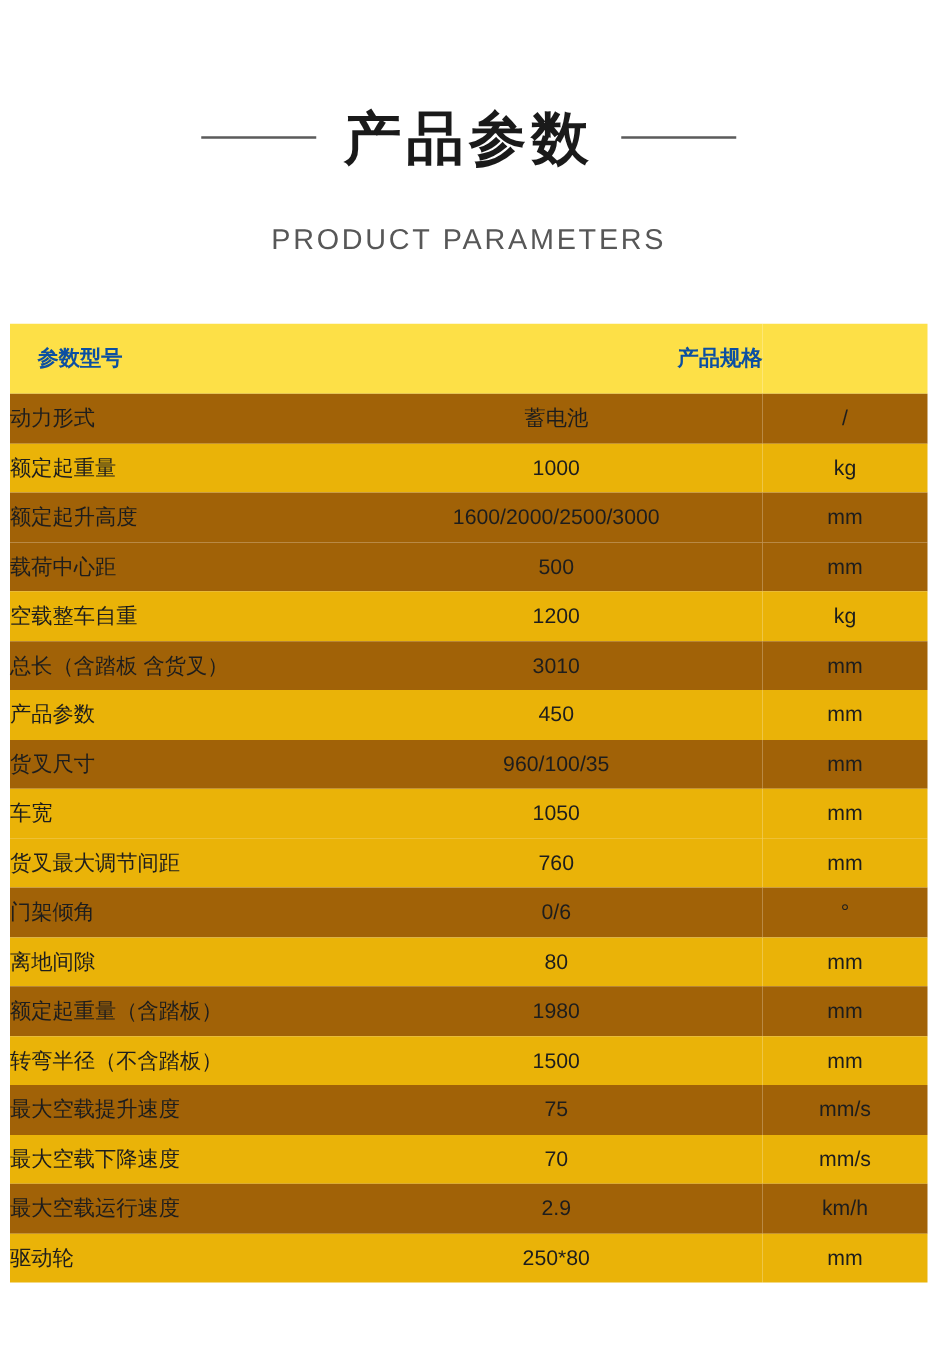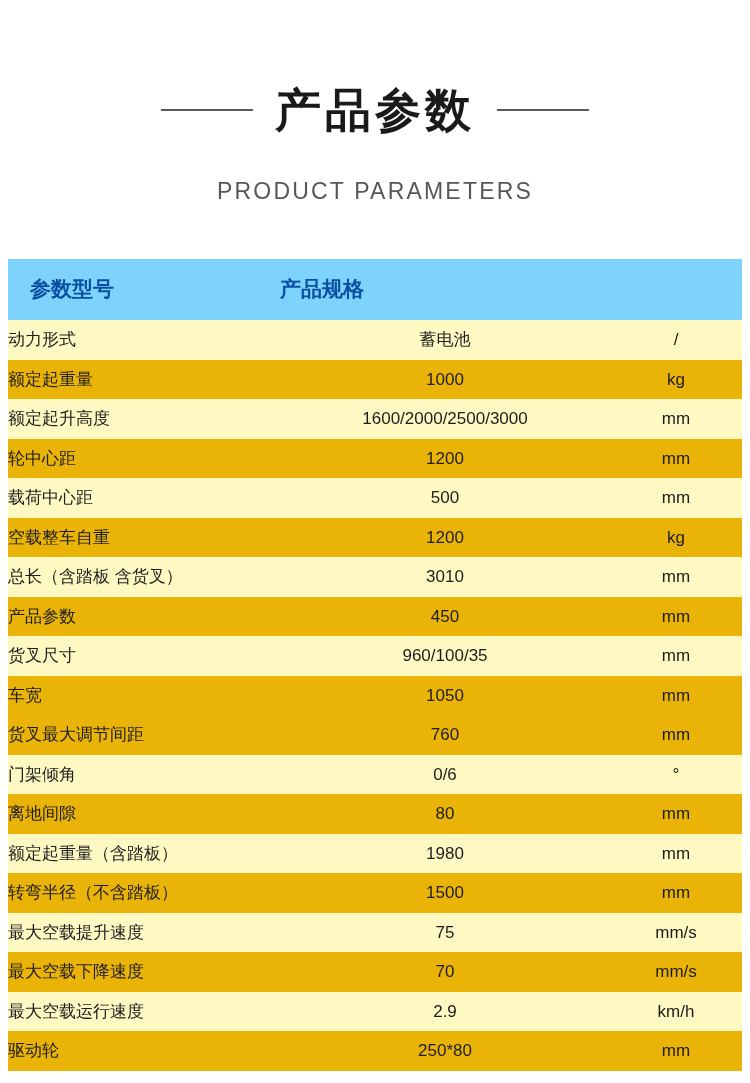--- a/index.html
+++ b/index.html
@@ -60,39 +60,39 @@
     width: 734px;
     border-collapse: collapse;
     table-layout: fixed;
     font-size: 17px;
   }
   table.spec col.c1 { width: 272px; }
   table.spec col.c2 { width: 330px; }
   table.spec col.c3 { width: 132px; }
 
   table.spec thead th {
-    background: #7dd3fc;
+    background: #fde047;
     color: #0b4fa2;
-    font-size: 21px;
+    font-size: 17px;
     font-weight: bold;
     padding: 16px 0 17px 0;
     text-align: left;
     border: 0;
   }
   table.spec thead th.h-name { padding-left: 22px; }
-  table.spec thead th.h-spec { text-align: left; padding-left: 0; }
+  table.spec thead th.h-spec { text-align: right; padding-left: 0; }
   table.spec thead th.h-unit { }
 
   table.spec tbody td {
     padding: 7px 0 7px 0;
     border: 0;
     color: #1d1d1d;
     line-height: 1.5;
   }
-  table.spec tbody tr.odd td { background: #fef9c3; }
+  table.spec tbody tr.odd td { background: #a16207; }
   table.spec tbody tr.even td { background: #eab308; }
   td.name { padding-left: 22px; text-align: left; }
   td.value { text-align: center; }
   td.unit { text-align: center; }
 </style>
 </head>
 <body>
 
 <div class="page">
 
@@ -128,25 +128,20 @@
           <tr class="even">
             <td class="name">额定起重量</td>
             <td class="value">1000</td>
             <td class="unit">kg</td>
           </tr>
           <tr class="odd">
             <td class="name">额定起升高度</td>
             <td class="value">1600/2000/2500/3000</td>
             <td class="unit">mm</td>
           </tr>
-          <tr class="even">
-            <td class="name">轮中心距</td>
-            <td class="value">1200</td>
-            <td class="unit">mm</td>
-          </tr>
           <tr class="odd">
             <td class="name">载荷中心距</td>
             <td class="value">500</td>
             <td class="unit">mm</td>
           </tr>
           <tr class="even">
             <td class="name">空载整车自重</td>
             <td class="value">1200</td>
             <td class="unit">kg</td>
           </tr>

